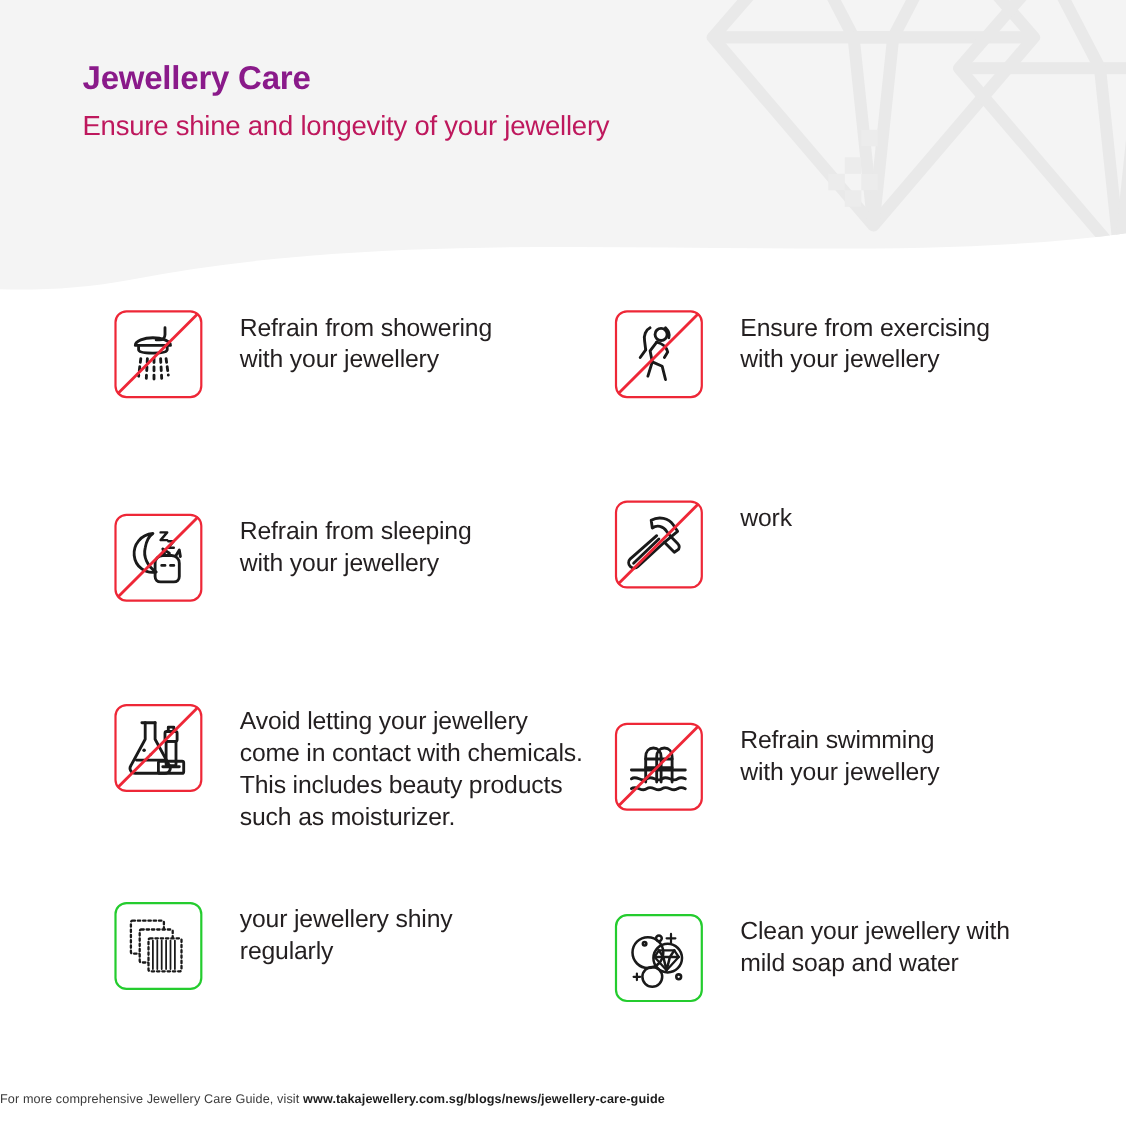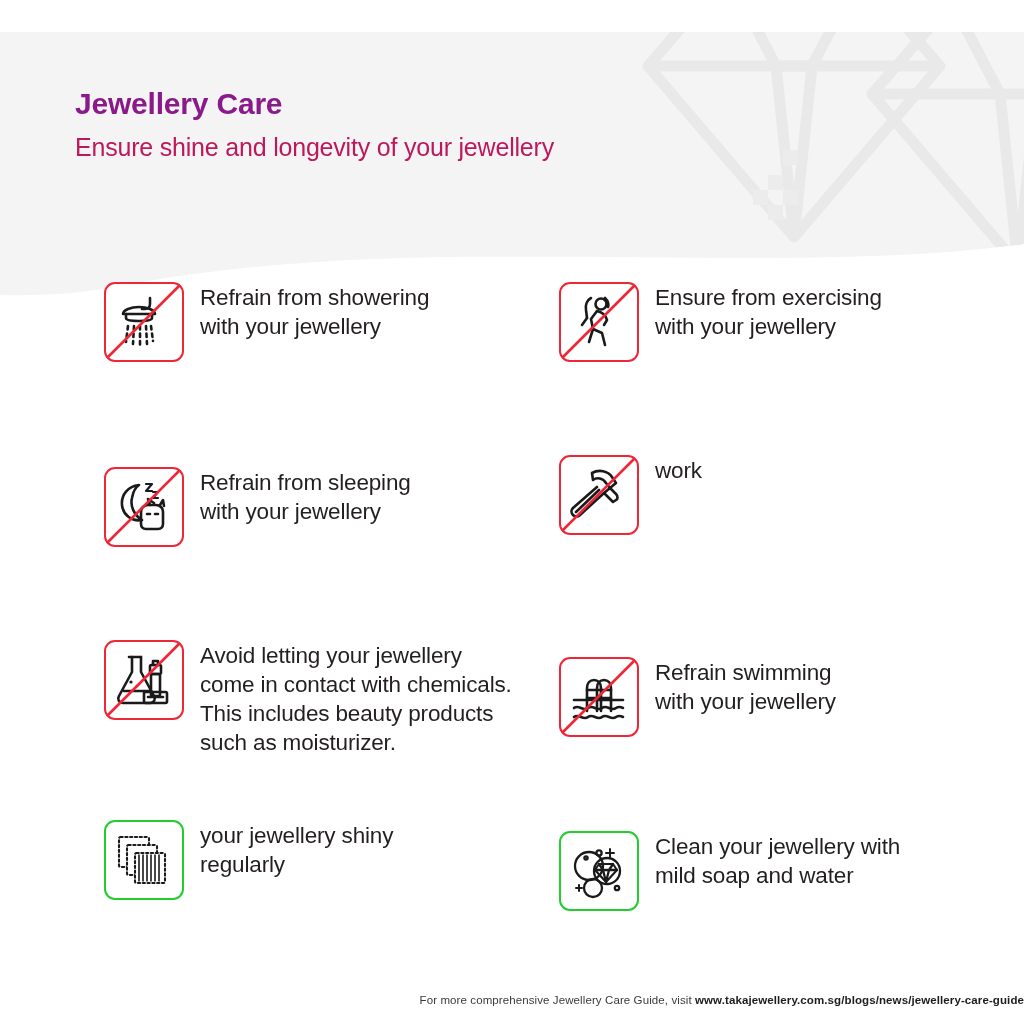--- a/index.html
+++ b/index.html
@@ -11,21 +11,20 @@
     overflow:hidden;
     color:#231f20;
   }
 
   
   #header-band {
     position:absolute;
     left:0; top:0;
     width:1024px; height:275px;
     overflow:hidden;
-    margin-top:32px;
   }
   #header-bg-svg { position:absolute; left:0; top:0; }
 
   #header-text {
     position:absolute;
     left:75px; top:55px;
     z-index:4;
   }
   #page-title {
     font-size:30px;
@@ -67,36 +66,36 @@
     border-radius:11px;
     background:#ffffff;
     flex:0 0 auto;
     position:relative;
   }
   .icon-box.warn { border:2.6px solid #ee2737; }
   .icon-box.good { border:2.6px solid #24cc2e; }
   .icon-box svg { position:absolute; left:0; top:0; }
 
   .tip-text {
-    margin-left:16px;
+    margin-left:34px;
     font-size:22.5px;
     line-height:29px;
     color:#231f20;
     letter-spacing:-0.15px;
     font-weight:400;
     padding-top:1px;
   }
   .tip-text .ln { display:block; white-space:pre; }
 
   
   #footer {
     position:absolute;
     left:0; bottom:18px;
     width:1024px;
-    text-align:right;
+    text-align:left;
     font-size:11.5px;
     color:#3a3a3a;
     letter-spacing:0.1px;
   }
   #footer-url { font-weight:bold; color:#1c1c1c; }
 </style>
 </head>
 <body>
 
 <div id="header-band">

